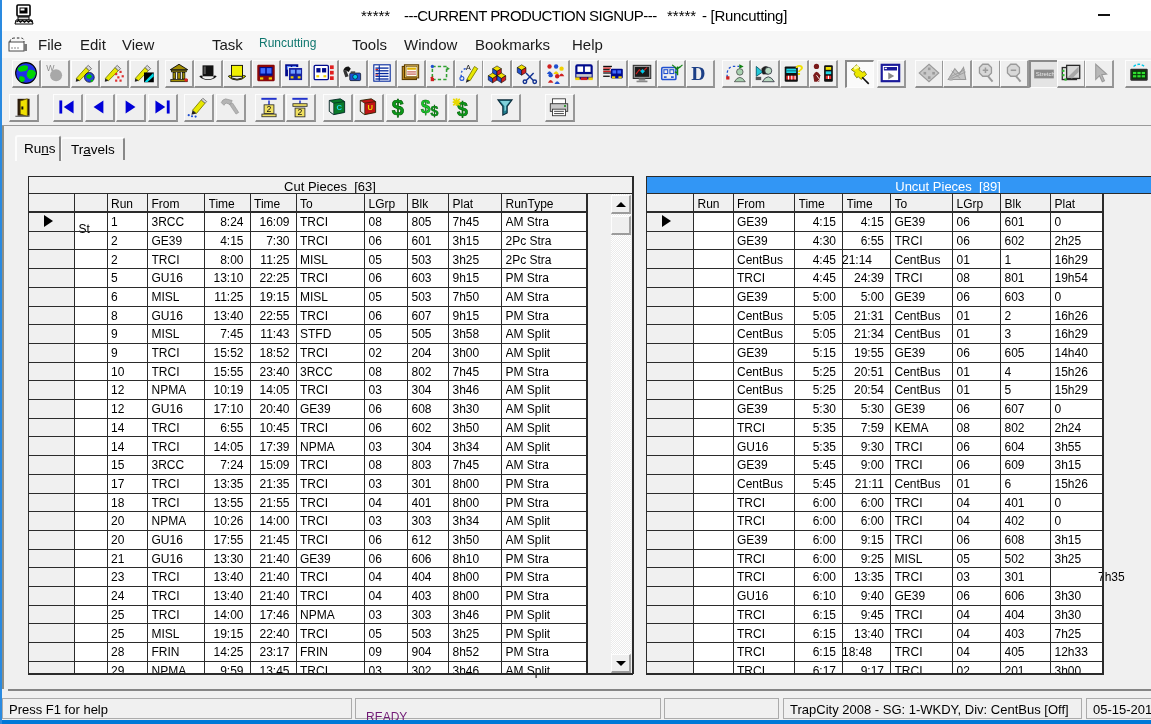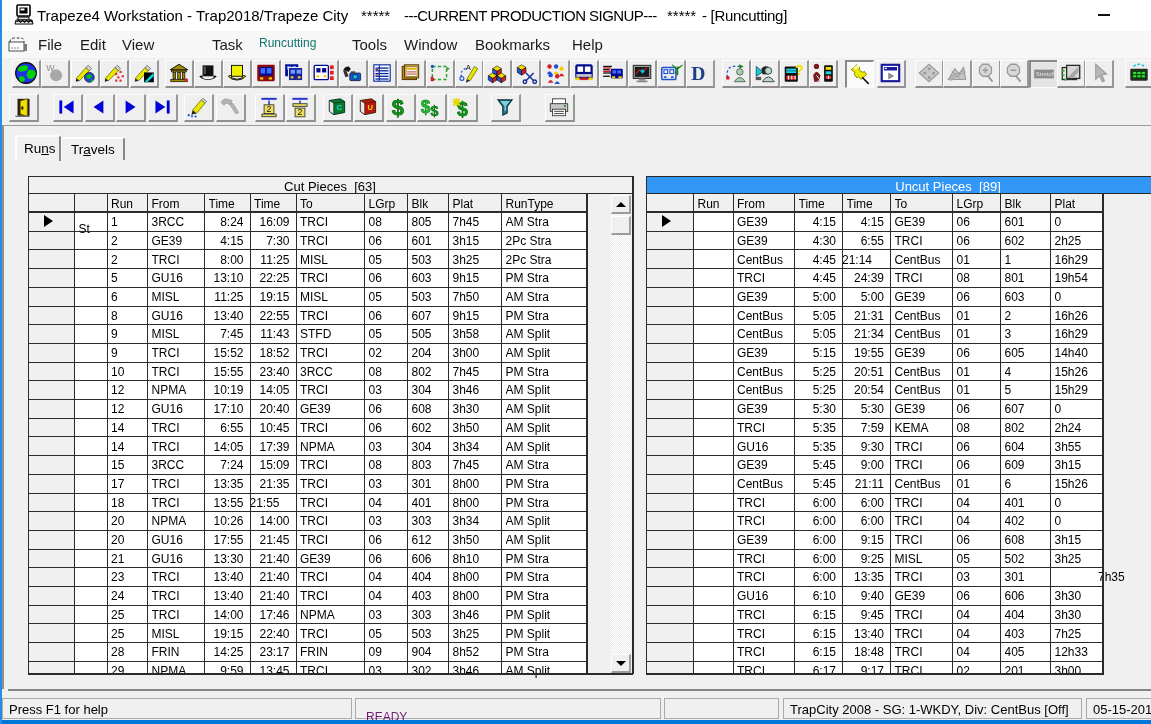--- a/index.html
+++ b/index.html
@@ -12,21 +12,20 @@
 
 <div class="abs" style="left:0;top:0;width:1151px;height:31px;background:#ffffff;">
  <svg class="abs" style="left:14px;top:4px" width="20" height="21" viewBox="0 0 20 21">
   <rect x="3" y="1" width="13" height="11" rx="1" fill="#fff" stroke="#000" stroke-width="1.6"></rect>
   <rect x="5.5" y="3.5" width="8" height="6" fill="#000"></rect>
   <rect x="6.5" y="4.5" width="4" height="2" fill="#fff"></rect>
   <rect x="4" y="13" width="11" height="3" fill="#d8d8d8" stroke="#000"></rect>
   <path d="M2 16 L18 16 L19 20 L1 20 Z" fill="#fff" stroke="#000"></path>
   <path d="M2.5 18 l2 -1.5 l2 1.5 l2 -1.5 l2 1.5 l2 -1.5 l2 1.5 l2 -1.5 l1.5 1.5" stroke="#000" fill="none" stroke-width="1.4"></path>
  </svg>
- <div class="abs" style="left:37px;top:7px;font-size:15px;color:#000;">Trapeze4 Workstation - Trap2018/Trapeze City</div>
  <div class="abs" style="left:361px;top:7px;font-size:15px;color:#000;">*****</div>
  <div class="abs" style="left:404px;top:7px;font-size:15px;color:#000;letter-spacing:-0.55px;">---CURRENT PRODUCTION SIGNUP---</div>
  <div class="abs" style="left:667px;top:7px;font-size:15px;color:#000;">*****</div>
  <div class="abs" style="left:702px;top:7px;font-size:15px;color:#000;letter-spacing:-0.3px;">- [Runcutting]</div>
  <div class="abs" style="left:1098px;top:14px;width:12px;height:2px;background:#111;"></div>
 </div>
 
 <div class="abs" style="left:0;top:31px;width:1151px;height:27px;background:#f7f7f7;">
 <svg class="abs" style="left:7px;top:6px" width="22" height="17" viewBox="0 0 22 17">
  <rect x="2" y="5" width="15" height="9" fill="#fff" stroke="#4a4a4a"></rect>
@@ -714,21 +713,21 @@
 <div class="cell" style="left:204px;top:476.9px;width:39.5px;text-align:right;">13:35</div>
 <div class="cell" style="left:249.5px;top:476.9px;width:40.0px;text-align:right;">21:35</div>
 <div class="cell" style="left:300.0px;top:476.9px;">TRCI</div>
 <div class="cell" style="left:368.5px;top:476.9px;">03</div>
 <div class="cell" style="left:411.5px;top:476.9px;">301</div>
 <div class="cell" style="left:452.5px;top:476.9px;">8h00</div>
 <div class="cell" style="left:505.5px;top:476.9px;">PM Stra</div>
 <div class="cell" style="left:111.0px;top:495.6px;">18</div>
 <div class="cell" style="left:151.5px;top:495.6px;">TRCI</div>
 <div class="cell" style="left:204px;top:495.6px;width:39.5px;text-align:right;">13:55</div>
-<div class="cell" style="left:249.5px;top:495.6px;width:40.0px;">21:55</div>
+<div class="cell" style="left:249.5px;top:495.6px;width:40.0px;text-align:right;">21:55</div>
 <div class="cell" style="left:300.0px;top:495.6px;">TRCI</div>
 <div class="cell" style="left:368.5px;top:495.6px;">04</div>
 <div class="cell" style="left:411.5px;top:495.6px;">401</div>
 <div class="cell" style="left:452.5px;top:495.6px;">8h00</div>
 <div class="cell" style="left:505.5px;top:495.6px;">PM Stra</div>
 <div class="cell" style="left:111.0px;top:514.3px;">20</div>
 <div class="cell" style="left:151.5px;top:514.3px;">NPMA</div>
 <div class="cell" style="left:204px;top:514.3px;width:39.5px;text-align:right;">10:26</div>
 <div class="cell" style="left:249.5px;top:514.3px;width:40.0px;text-align:right;">14:00</div>
 <div class="cell" style="left:300.0px;top:514.3px;">TRCI</div>
@@ -1026,21 +1025,21 @@
 <div class="cell" style="left:1054.5px;top:607.8px;">3h30</div>
 <div class="cell" style="left:737.0px;top:626.5px;">TRCI</div>
 <div class="cell" style="left:794px;top:626.5px;width:42px;text-align:right;">6:15</div>
 <div class="cell" style="left:842px;top:626.5px;width:42px;text-align:right;">13:40</div>
 <div class="cell" style="left:894.5px;top:626.5px;">TRCI</div>
 <div class="cell" style="left:956.5px;top:626.5px;">04</div>
 <div class="cell" style="left:1004.5px;top:626.5px;">403</div>
 <div class="cell" style="left:1054.5px;top:626.5px;">7h25</div>
 <div class="cell" style="left:737.0px;top:645.2px;">TRCI</div>
 <div class="cell" style="left:794px;top:645.2px;width:42px;text-align:right;">6:15</div>
-<div class="cell" style="left:842px;top:645.2px;width:42px;text-align:right;">18:48</div>
+<div class="cell" style="left:842px;top:645.2px;width:42px;">18:48</div>
 <div class="cell" style="left:894.5px;top:645.2px;">TRCI</div>
 <div class="cell" style="left:956.5px;top:645.2px;">04</div>
 <div class="cell" style="left:1004.5px;top:645.2px;">405</div>
 <div class="cell" style="left:1054.5px;top:645.2px;">12h33</div>
 <div class="cell" style="left:737.0px;top:663.9px;">TRCI</div>
 <div class="cell" style="left:794px;top:663.9px;width:42px;text-align:right;">6:17</div>
 <div class="cell" style="left:842px;top:663.9px;width:42px;text-align:right;">9:17</div>
 <div class="cell" style="left:894.5px;top:663.9px;">TRCI</div>
 <div class="cell" style="left:956.5px;top:663.9px;">02</div>
 <div class="cell" style="left:1004.5px;top:663.9px;">201</div>

